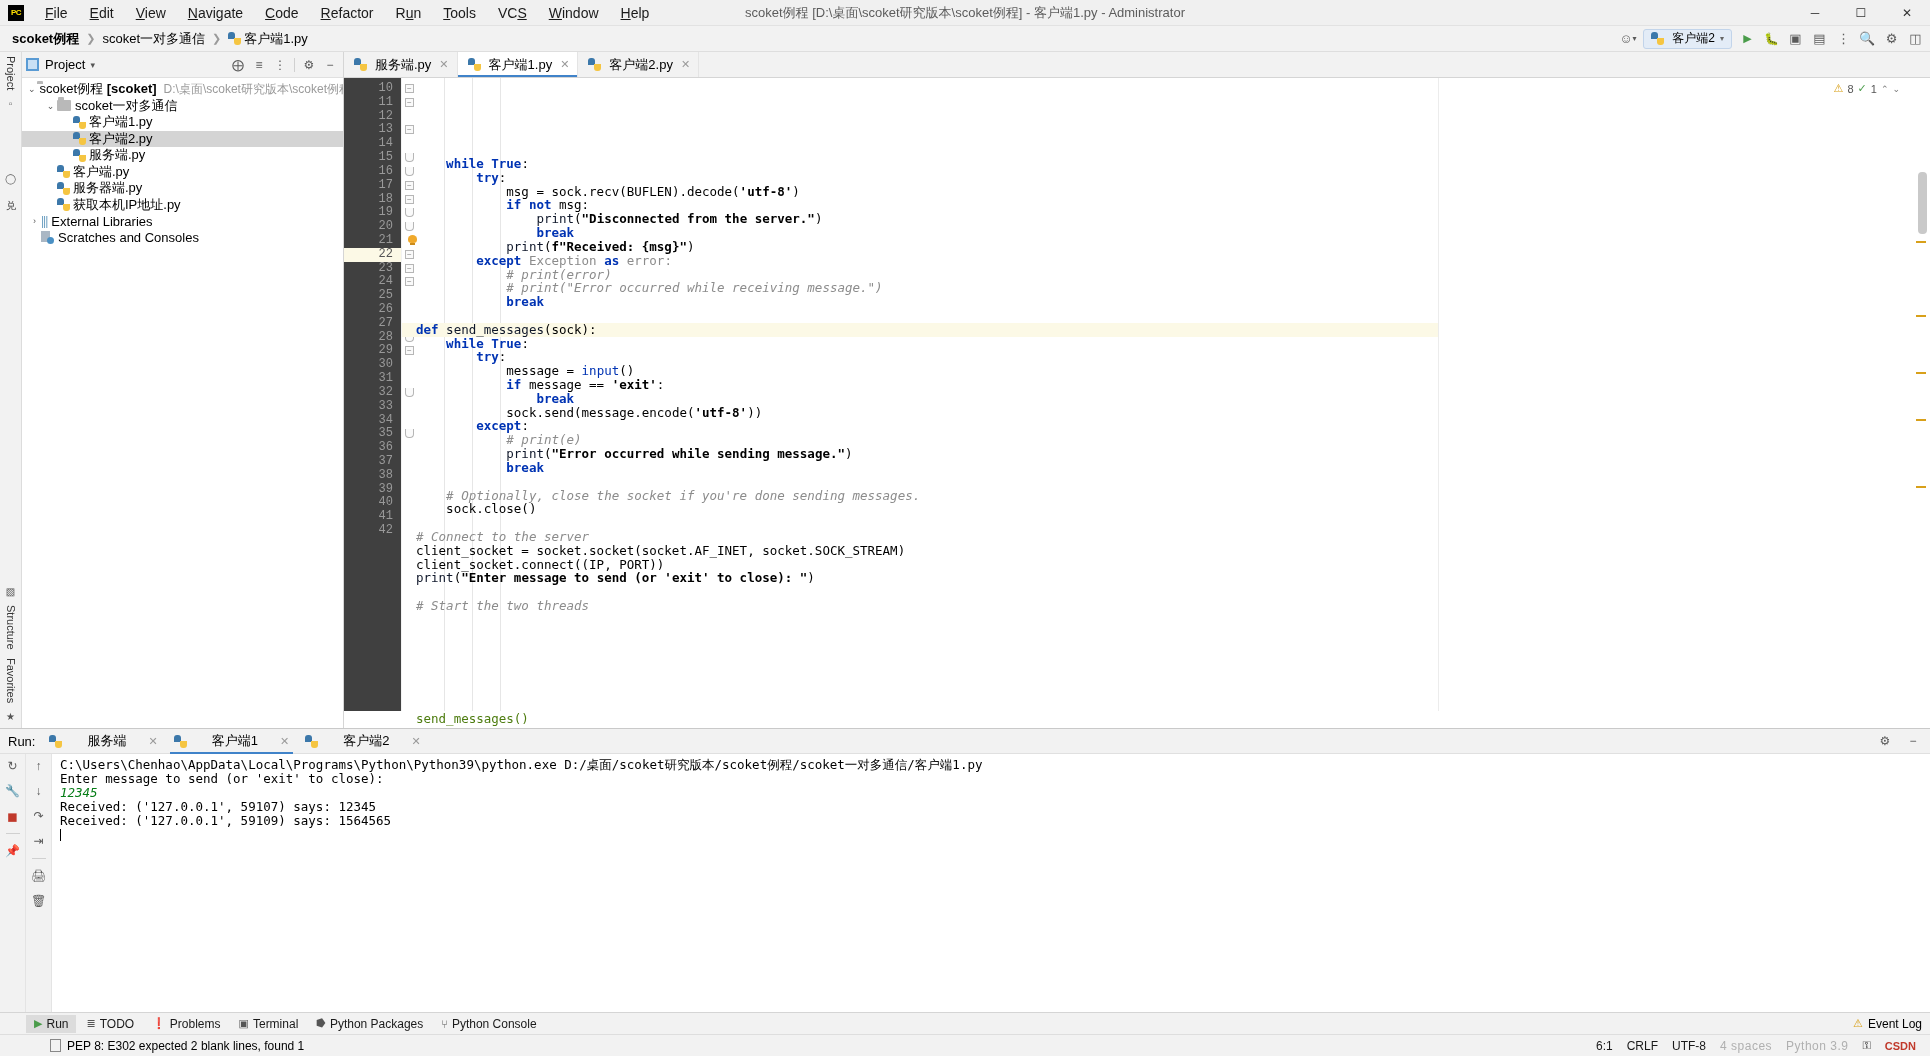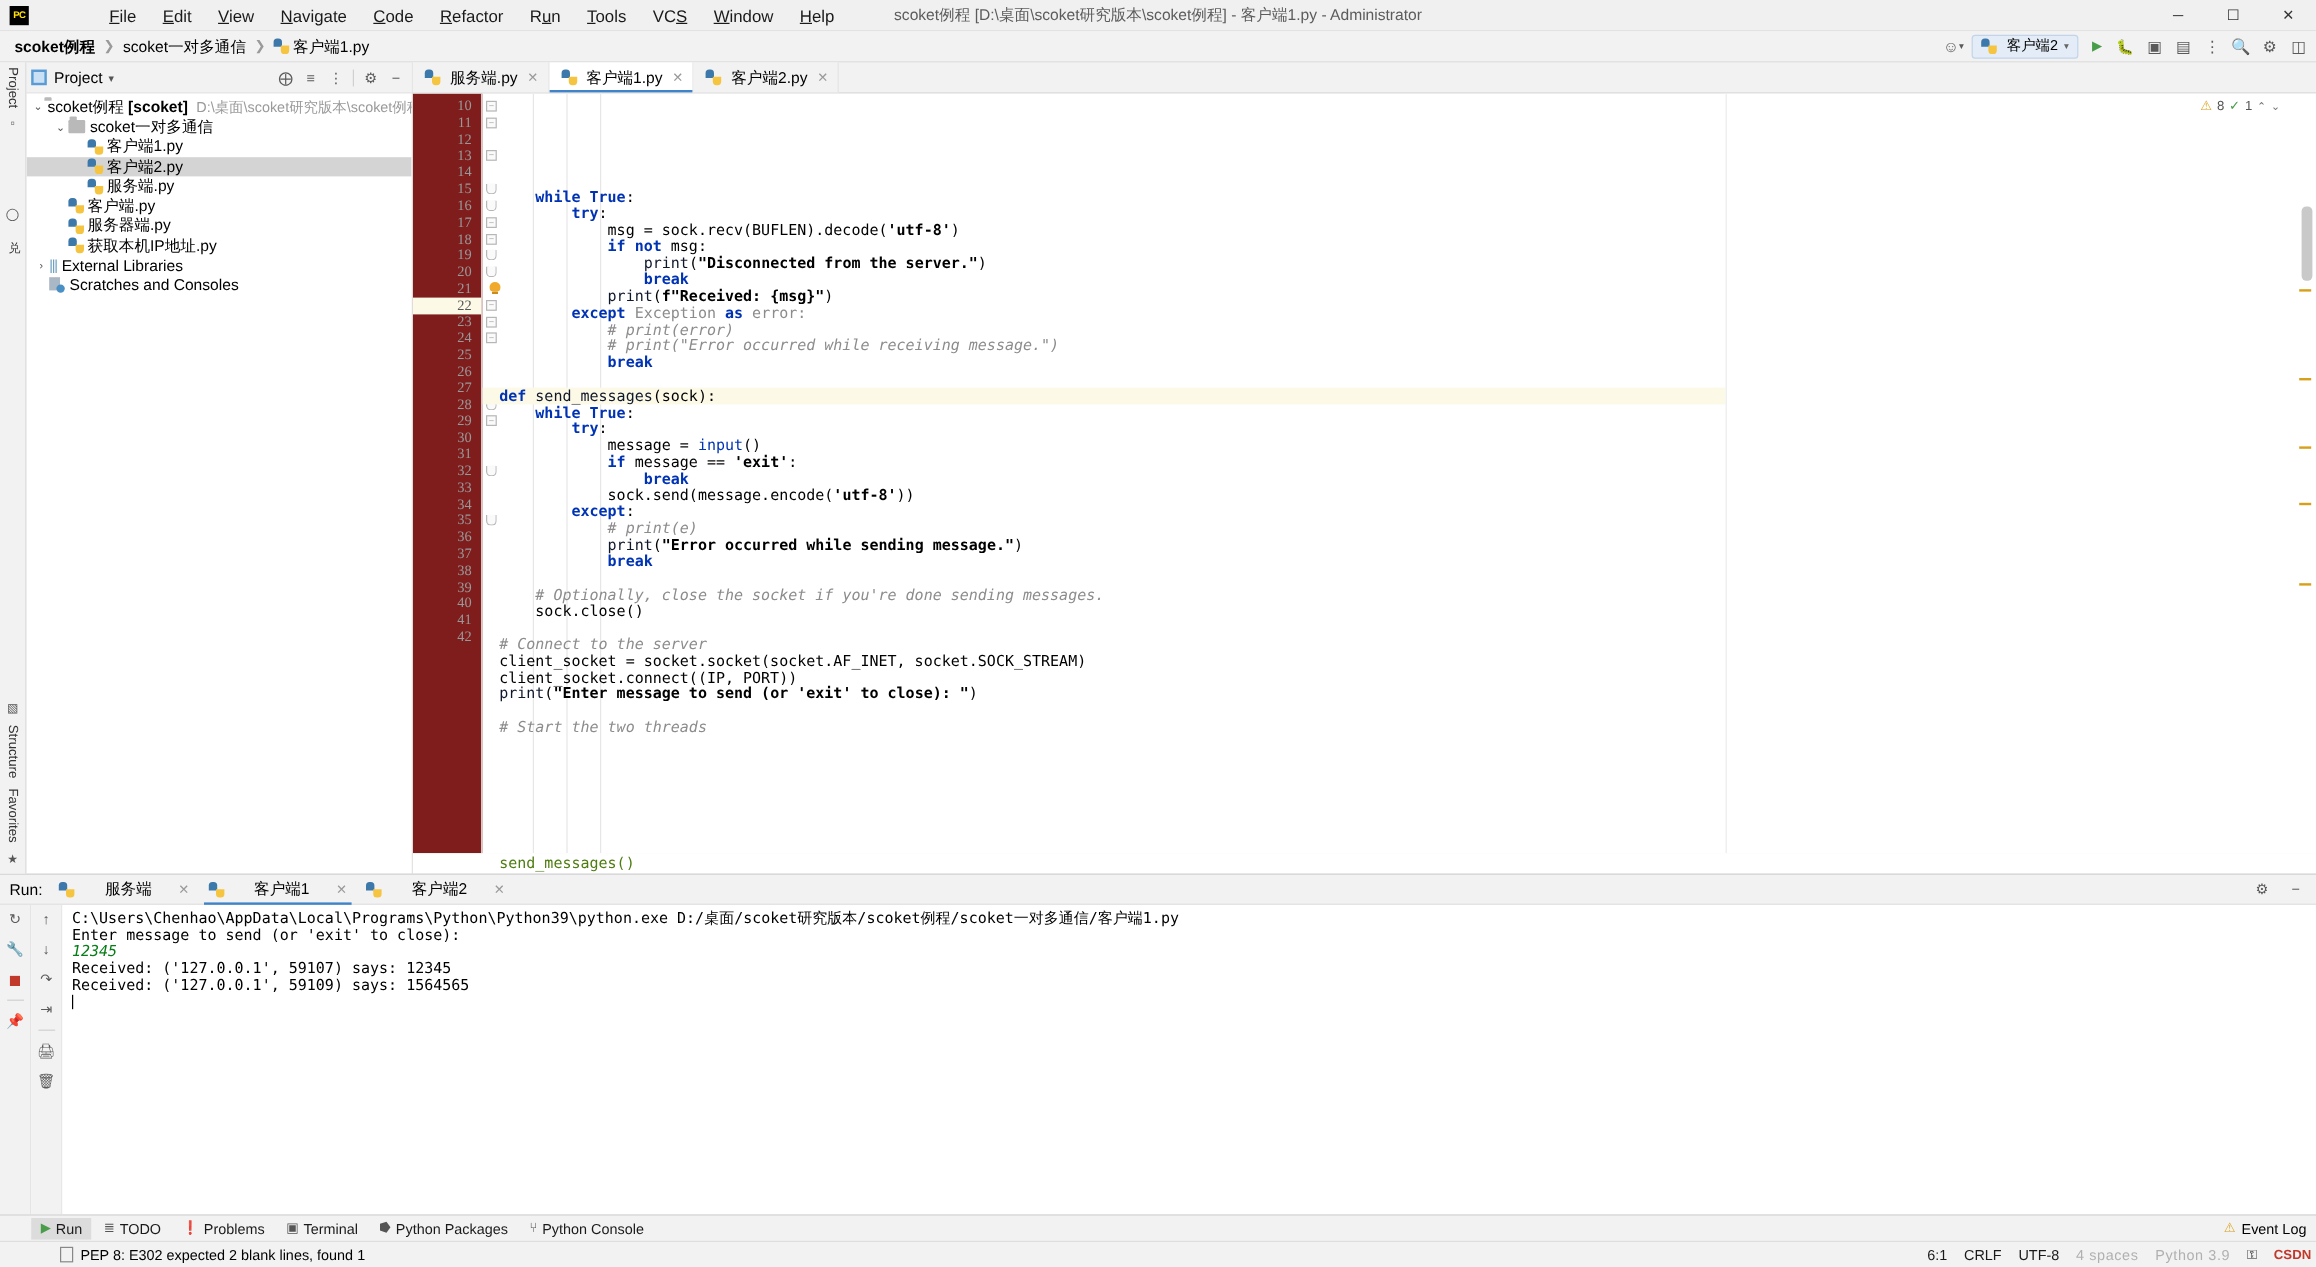--- a/index.html
+++ b/index.html
@@ -14,21 +14,20 @@
   }
   .app { position: relative; width: 1930px; height: 1056px; display: flex; flex-direction: column; background: #f2f2f2; }
 
   
   .titlebar {
     height: 26px; min-height: 26px;
     background: #f0f0f0;
     display: flex; align-items: center;
     border-bottom: 1px solid #e2e2e2;
     position: relative;
-    gap: 46px;
   }
   .pc-logo {
     width: 16px; height: 16px; margin-left: 8px; margin-right: 10px;
     background: #000; color: #ffe000;
     font-size: 8px; font-weight: bold;
     display: flex; align-items: center; justify-content: center;
     letter-spacing: -0.5px;
   }
   .menubar { display: flex; align-items: center; gap: 0px; }
   .menuitem {
@@ -140,23 +139,23 @@
     background: #f2f2f2; position: relative; white-space: nowrap;
   }
   .tab.active { background: #fff; }
   .tab.active::after {
     content:''; position:absolute; left:0; right:0; bottom:0; height: 2px; background: #4083c9;
   }
   .tab .x { color: #9a9a9a; font-size: 11px; margin-left: 3px; }
 
   .ed-wrap { flex: 1; display: flex; min-height: 0; background: #fff; position: relative; overflow: hidden;}
   .gutter {
-    width: 58px; min-width:58px; background: #7f1d1d;
+    width: 58px; min-width:58px; background: #404040;
     text-align: right; color: #999;
-    font-family: Liberation Serif, serif; font-size: 12px;
+    font-family: Liberation Mono, monospace; font-size: 12px;
     padding-top: 4px; position: relative;
     border-right: 1px solid #f2f2f2;
   }
   .gline { height: 13.82px; line-height: 13.82px; padding-right: 8px; position: relative;}
   .gline.cur { background: #fcf9e6; color: #555;}
   .fold {
     position: absolute; right: -13px; top: 2px; width: 9px; height: 9px;
     border: 1px solid #b6b6b6; color: #8a8a8a; font-size: 8px;
     line-height: 7px; text-align: center; background: #fafafa;
   }
@@ -253,21 +252,21 @@
   .tb-item.active { background:#dcdcdc; }
   .tb-ico { font-size: 11px; color:#555; }
   .tb-ico.green { color: #4a9c4a;}
 
   .statusbar {
     height: 22px; min-height:22px; background:#f2f2f2; border-top:1px solid #dedede;
     display:flex; align-items:center; padding: 0 6px; font-size: 12px; position: relative;
   }
   .sb-left { display:flex; align-items:center; gap:6px;margin-left:44px;}
   .sb-doc-ico { width:11px;height:13px;border:1px solid #888; display:inline-block;}
-  .sb-right { position:absolute; right: 4px; display:flex; align-items:center; gap: 14px; font-size:12px; color:#1a1a1a;}
+  .sb-right { position:absolute; right: 14px; display:flex; align-items:center; gap: 14px; font-size:12px; color:#1a1a1a;}
   .sb-watermark { color:#b0b0b0; font-size: 12px; letter-spacing: 0.5px; }
   .lock-ico { font-size: 11px; }
   .csdn { color: #c0392b; font-weight: bold; font-size: 11px;}
 
   .vscroll-thumb {
     position: absolute; right: 1px; width: 9px; background: #c9c9c9; border-radius: 4px;
   }
 </style>
 </head>
 <body>

